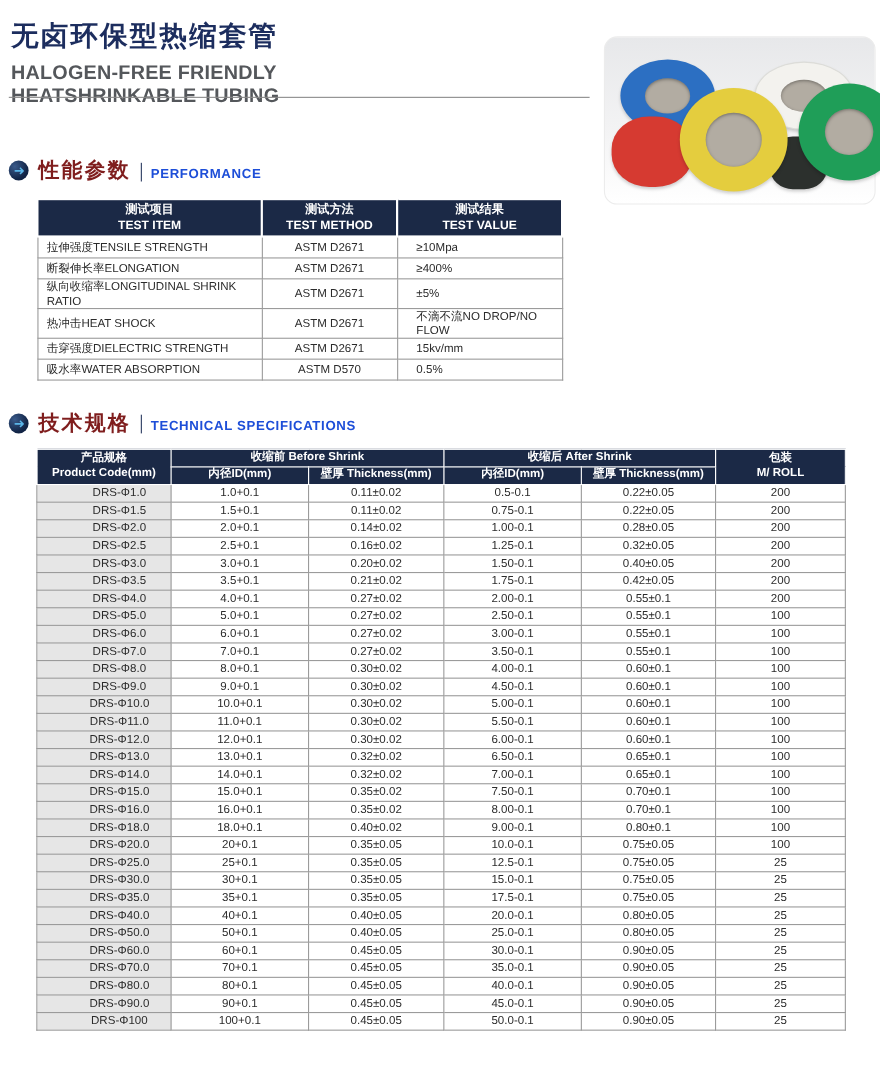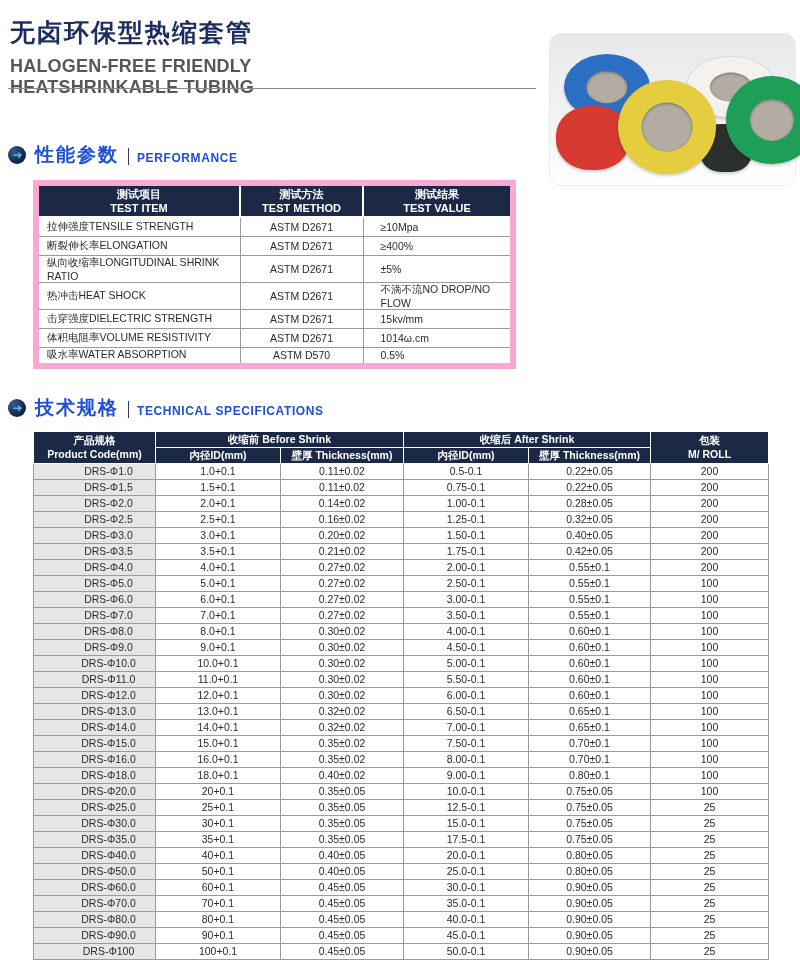--- a/index.html
+++ b/index.html
@@ -24,32 +24,32 @@
 
   
   .section-head { display:flex; align-items:center; margin-left:8px; }
   .perf-head { margin-top:44px; }
   .tech-head { margin-top:26px; }
   .sec-icon { display:inline-flex; align-items:center; justify-content:center;
     width:18px; height:18px; border-radius:50%;
     background:radial-gradient(circle at 30% 30%, #3a5a8a 0%, #122547 65%, #0c1c3a 100%);
     margin-right:9px; flex:0 0 auto; }
   .sec-icon .arrow { color:#5ab5e8; font-size:12px; line-height:1; margin-left:1px; }
-  .sec-title-cn { font-size:19px; font-weight:bold; color:#1d4ed8; letter-spacing:2px; }
+  .sec-title-cn { font-size:19px; font-weight:bold; color:#7f1d1d; letter-spacing:2px; }
   .sec-divider { width:1px; height:17px; background:#2a3a60; margin:2px 8px 0 9px; }
   .sec-title-en { font-size:12px; font-weight:bold; color:#1d4ed8; letter-spacing:0.6px; margin-top:5px; }
 
   
   table { border-collapse:collapse; table-layout:fixed; background:#fff; }
   th { background:#1b2946; color:#ffffff; font-size:11px; font-weight:bold;
        text-align:center; border:2px solid #ffffff; line-height:1.3; }
   td { border:1px solid #9b9b9b; font-size:10.5px; color:#2b2b2b; }
 
   
-  .perf { margin:12px 0 16px 33px; width:477px; border:6px solid #f9a8d4; }
+  .perf { margin:12px 0 16px 33px; width:477px; border:1px solid #f9a8d4; }
   .perf th { height:34px; }
   .perf td { height:19px; }
   .perf td:nth-child(1) { text-align:left; padding-left:8px; }
   .perf td:nth-child(2) { text-align:center; }
   .perf td:nth-child(3) { text-align:left; padding-left:17px; }
 
   
   .tech { margin:10px 0 0 33px; width:735px; border:1px solid #4a4a4a; }
   .tech th { height:16px; font-size:10.5px; border:1px solid #ffffff; }
   .tech td { height:15px; text-align:center; line-height:15px; }
@@ -135,25 +135,20 @@
         </tr>
         <tr>
           <td>热冲击HEAT SHOCK</td>
           <td>ASTM D2671</td>
           <td>不滴不流NO DROP/NO FLOW</td>
         </tr>
         <tr>
           <td>击穿强度DIELECTRIC STRENGTH</td>
           <td>ASTM D2671</td>
           <td>15kv/mm</td>
-        </tr>
-        <tr>
-          <td>体积电阻率VOLUME RESISTIVITY</td>
-          <td>ASTM D2671</td>
-          <td>1014ω.cm</td>
         </tr>
         <tr>
           <td>吸水率WATER ABSORPTION</td>
           <td>ASTM D570</td>
           <td>0.5%</td>
         </tr>
       </tbody>
   </table>
 
   <div class="section-head tech-head">

